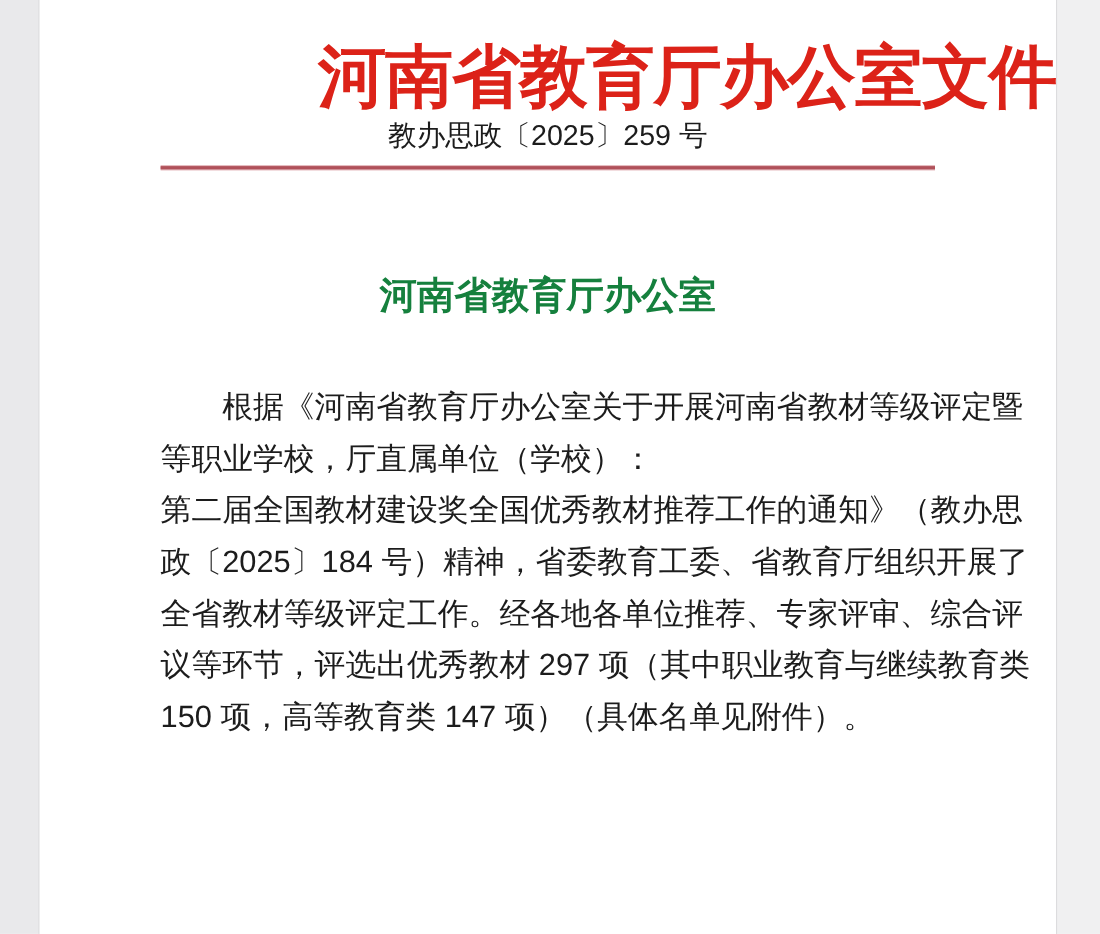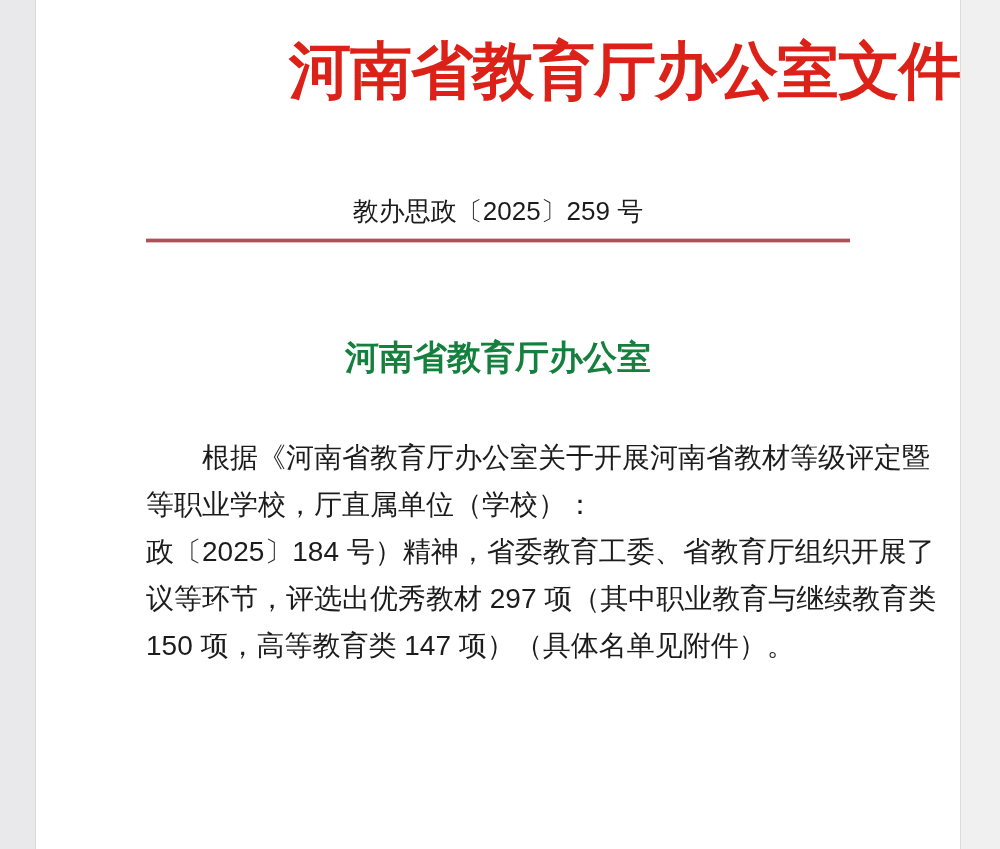--- a/index.html
+++ b/index.html
@@ -36,21 +36,20 @@
     padding-top: 34px;
     font-size: 62px;
     line-height: 74px;
     font-weight: bold;
     color: #dc2218;
     text-align: right;
     white-space: nowrap;
     letter-spacing: -1px;
   }
   .doc-number {
-    margin-top: 88px;
     font-size: 26px;
     line-height: 30px;
     color: #1c1c1c;
     text-align: center;
     font-weight: 500;
   }
   .red-rule {
     margin-top: 13px;
     height: 3px;
     background: #b0515a;
@@ -98,18 +97,20 @@
     <div class="red-rule"></div>
 
     <div class="notice-title">
       <div>河南省教育厅办公室</div>
     </div>
 
     <div class="body-block">
       <div class="body-line indent">根据《河南省教育厅办公室关于开展河南省教材等级评定暨</div>
 
       <div class="body-line para-end">等职业学校，厅直属单位（学校）：</div>
+      <div class="body-line">第二届全国教材建设奖全国优秀教材推荐工作的通知》（教办思</div>
       <div class="body-line">政〔2025〕184 号）精神，省委教育工委、省教育厅组织开展了</div>
+      <div class="body-line">全省教材等级评定工作。经各地各单位推荐、专家评审、综合评</div>
       <div class="body-line">议等环节，评选出优秀教材 297 项（其中职业教育与继续教育类</div>
       <div class="body-line para-end">150 项，高等教育类 147 项）（具体名单见附件）。</div>
     </div>
   </div>
 </div>
 
 </body></html>

